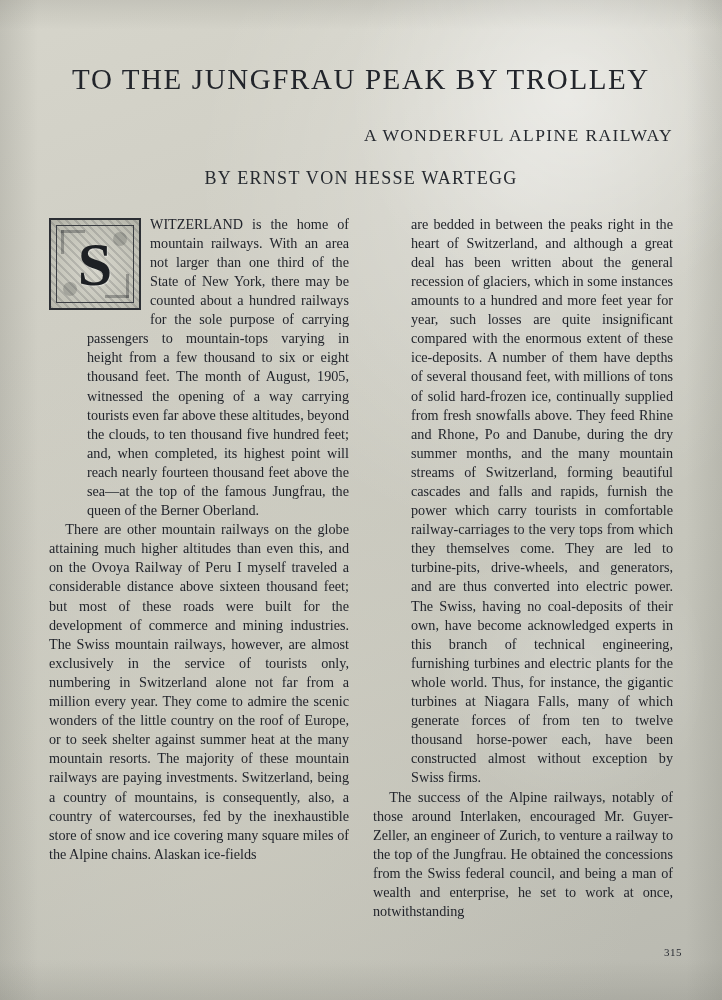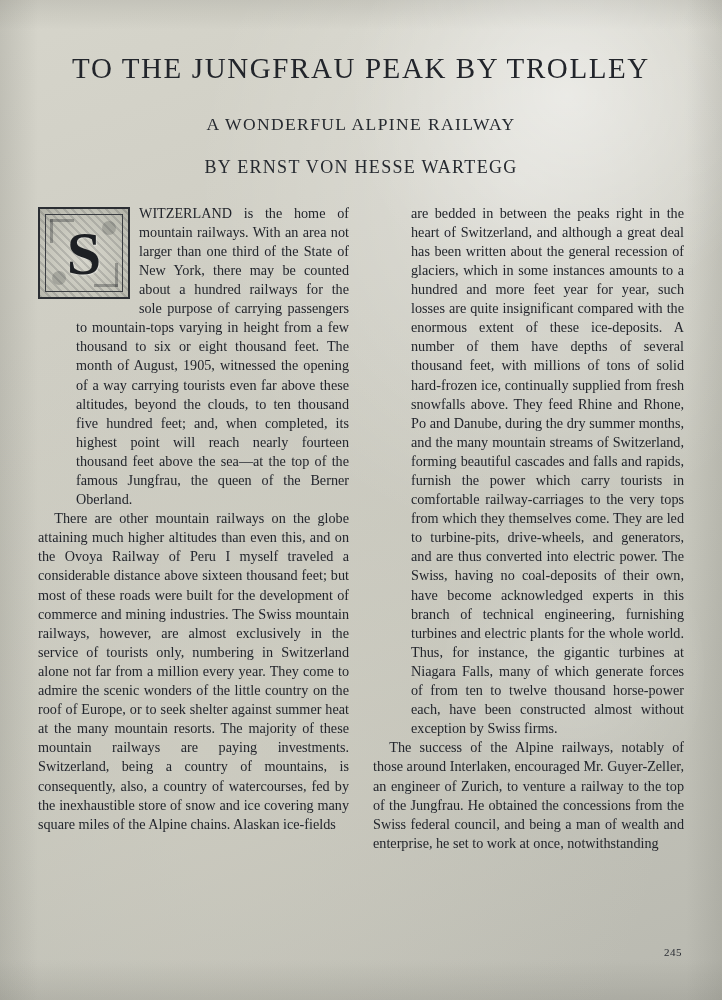--- a/index.html
+++ b/index.html
@@ -16,21 +16,21 @@
   
   .page {
     position: relative;
     width: 722px;
     height: 1000px;
     background:
       radial-gradient(ellipse 75% 60% at 72% 18%, rgba(255,255,255,0.30) 0%, rgba(255,255,255,0.0) 60%),
       radial-gradient(ellipse 90% 70% at 30% 75%, rgba(210,208,196,0.55) 0%, rgba(210,208,196,0.0) 70%),
       linear-gradient(160deg, #d6d5cb 0%, #cfcec4 28%, #c6c6bc 62%, #b9b9b0 100%);
     box-sizing: border-box;
-    padding: 0;
+    padding: 11px;
   }
   .page::after {
     content: "";
     position: absolute;
     inset: 0;
     pointer-events: none;
     background:
       linear-gradient(to right, rgba(120,120,112,0.22) 0px, rgba(120,120,112,0.0) 38px),
       linear-gradient(to bottom, rgba(120,120,112,0.18) 0px, rgba(120,120,112,0.0) 30px),
       linear-gradient(to left, rgba(120,120,112,0.20) 0px, rgba(120,120,112,0.0) 36px),
@@ -45,21 +45,21 @@
     text-align: center;
     font-size: 29px;
     letter-spacing: 1.6px;
     color: #22252b;
     line-height: 1.30;
     margin: 6px 0 0 0;
     font-weight: normal;
     text-transform: uppercase;
   }
   .subtitle {
-    text-align: center;
+    text-align: right;
     font-size: 17.5px;
     letter-spacing: 1.4px;
     color: #262a30;
     margin: 26px 0 0 0;
     font-weight: normal;
     text-transform: uppercase;
   }
   .byline {
     text-align: center;
     font-size: 18px;
@@ -198,14 +198,14 @@
       </div>
 
       <div class="col">
         <p class="first">are bedded in between the peaks right in the heart of Switzerland, and although a great deal has been written about the general recession of glaciers, which in some instances amounts to a hundred and more feet year for year, such losses are quite insignificant compared with the enormous extent of these ice-deposits. A number of them have depths of several thousand feet, with millions of tons of solid hard-frozen ice, continually supplied from fresh snowfalls above. They feed Rhine and Rhone, Po and Danube, during the dry summer months, and the many mountain streams of Switzerland, forming beautiful cascades and falls and rapids, furnish the power which carry tourists in comfortable railway-carriages to the very tops from which they themselves come. They are led to turbine-pits, drive-wheels, and generators, and are thus converted into electric power. The Swiss, having no coal-deposits of their own, have become acknowledged experts in this branch of technical engineering, furnishing turbines and electric plants for the whole world. Thus, for instance, the gigantic turbines at Niagara Falls, many of which generate forces of from ten to twelve thousand horse-power each, have been constructed almost without exception by Swiss firms.</p>
         <p>The success of the Alpine railways, notably of those around Interlaken, encouraged Mr. Guyer-Zeller, an engineer of Zurich, to venture a railway to the top of the Jungfrau. He obtained the concessions from the Swiss federal council, and being a man of wealth and enterprise, he set to work at once, notwithstanding</p>
       </div>
 
     </div>
   </div>
 
-  <div class="page-number">245</div>
+  <div class="page-number">315</div>
 </div>
 
 </body></html>

